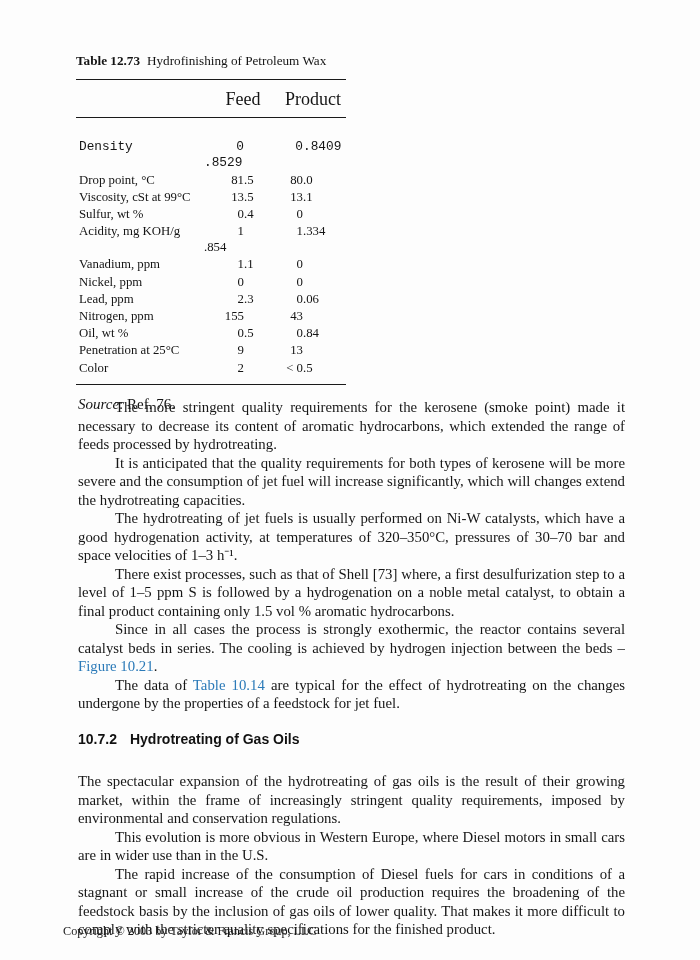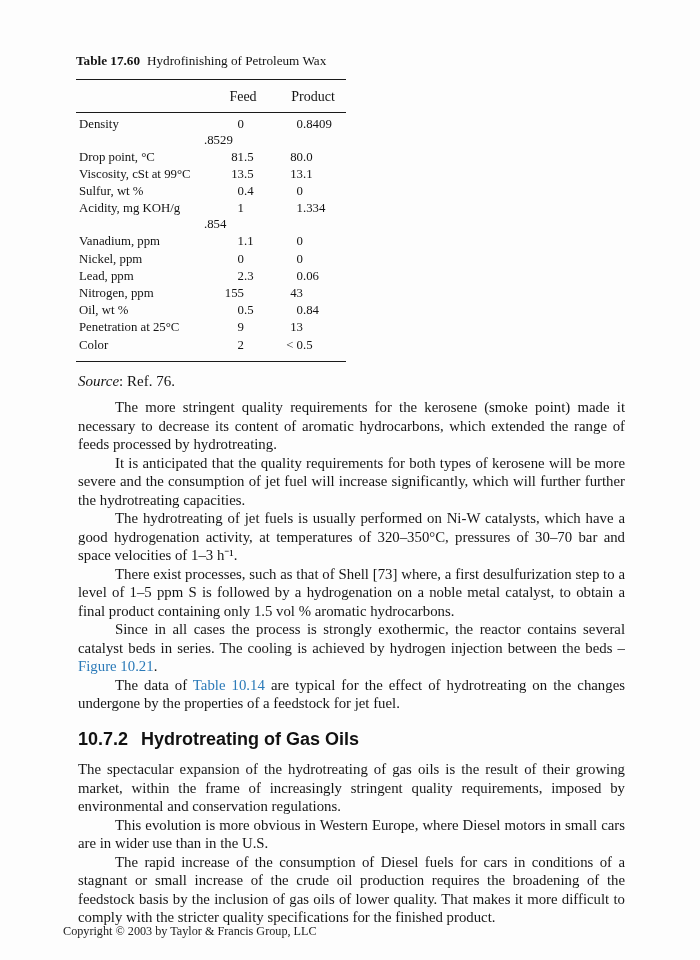--- a/index.html
+++ b/index.html
@@ -19,66 +19,66 @@
   .cap-label{font-weight:bold;margin-right:7px;}
   table.datatable{
     width:270px;table-layout:fixed;border-collapse:collapse;
     margin-top:9px;
     border-top:1.2px solid #1a1a1a;
     border-bottom:1.2px solid #1a1a1a;
     font-size:12.8px;color:#141414;
   }
   col.c-lbl{width:128px;} col.c-feed{width:60px;} col.c-prod{width:82px;}
   thead th{
-    font-weight:normal;font-size:14px;
+    font-weight:normal;font-size:18px;
     padding:9px 0 7px;border-bottom:1.2px solid #1a1a1a;
     text-align:center;
   }
   thead th.h-feed{padding-left:18px;}
   thead th.h-prod{padding-left:16px;margin-top:41px;}
   tbody td{padding:0.6px 0;line-height:16px;vertical-align:top;}
-  tbody tr:first-child td{padding-top:3px;}
+  tbody tr:first-child td{padding-top:21px;font-family:Liberation Mono, monospace;}
   tbody tr:last-child td{padding-bottom:8px;}
   td.lbl{text-align:left;padding-left:3px;}
   td.num .ip{display:inline-block;text-align:right;white-space:pre;}
   td.feed .ip{width:40px;}
   td.product .ip{width:39px;}
   td.num .fp{display:inline;}
   .source{font-size:15px;margin-top:11px;color:#141414;padding-left:2px;}
   .src-label{font-style:italic;}
 
   
   .textcol{
     position:absolute;left:78px;top:398px;width:547px;
     font-size:14.8px;line-height:18.5px;text-align:justify;color:#161616;
   }
   .textcol p{margin:0;text-indent:37px;}
   .textcol p.noindent{text-indent:0;}
   .xref{color:var(--link,#2b7ab8);cursor:pointer;}
   .section-heading{
     font-family:"Liberation Sans", sans-serif;
-    font-size:18px;font-weight:bold;color:#111;
-    margin:17px 0 12px;text-align:left;text-indent:0;
+    font-size:14px;font-weight:bold;color:#111;
+    margin:17px 0 24px;text-align:left;text-indent:0;
   }
   .section-heading .hnum{margin-right:13px;}
 
   
   .footer{
     position:absolute;left:63px;top:924px;
     font-size:12.2px;color:#1b1b1b;
   }
 </style>
 </head>
 <body>
 
 <div class="page">
 
   <div class="table-block">
     <div class="caption">
-      <span class="cap-label">Table 17.60</span><span class="cap-title">Hydrofinishing of Petroleum Wax</span>
+      <span class="cap-label">Table 12.73</span><span class="cap-title">Hydrofinishing of Petroleum Wax</span>
     </div>
     <table class="datatable">
       <colgroup>
           <col class="c-lbl">
           <col class="c-feed">
           <col class="c-prod">
         </colgroup>
       <thead>
         <tr>
           <th class="lbl"></th>
@@ -150,21 +150,21 @@
         </tbody>
     </table>
     <div class="source">
       <span class="src-label">Source</span><span>: Ref. 76.</span>
     </div>
   </div>
 
   <div class="textcol">
     <div id="body-before">
         <p><span>The more stringent quality requirements for the kerosene (smoke point) made it necessary to decrease its content of aromatic hydrocarbons, which extended the range of feeds processed by hydrotreating.</span></p>
-        <p><span>It is anticipated that the quality requirements for both types of kerosene will be more severe and the consumption of jet fuel will increase significantly, which will further further the hydrotreating capacities.</span></p>
+        <p><span>It is anticipated that the quality requirements for both types of kerosene will be more severe and the consumption of jet fuel will increase significantly, which will changes extend the hydrotreating capacities.</span></p>
         <p><span>The hydrotreating of jet fuels is usually performed on Ni-W catalysts, which have a good hydrogenation activity, at temperatures of 320–350°C, pressures of 30–70 bar and space velocities of 1–3 h⁻¹.</span></p>
         <p><span>There exist processes, such as that of Shell [73] where, a first desulfurization step to a level of 1–5 ppm S is followed by a hydrogenation on a noble metal catalyst, to obtain a final product containing only 1.5 vol % aromatic hydrocarbons.</span></p>
         <p><span>Since in all cases the process is strongly exothermic, the reactor contains several catalyst beds in series. The cooling is achieved by hydrogen injection between the beds – </span><span class="xref">Figure 10.21</span><span>.</span></p>
         <p><span>The data of </span><span class="xref">Table 10.14</span><span> are typical for the effect of hydrotreating on the changes undergone by the properties of a feedstock for jet fuel.</span></p>
       </div>
     <div class="section-heading">
       <span class="hnum">10.7.2</span><span>Hydrotreating of Gas Oils</span>
     </div>
     <div id="body-after">
         <p class="noindent"><span>The spectacular expansion of the hydrotreating of gas oils is the result of their growing market, within the frame of increasingly stringent quality requirements, imposed by environmental and conservation regulations.</span></p>

